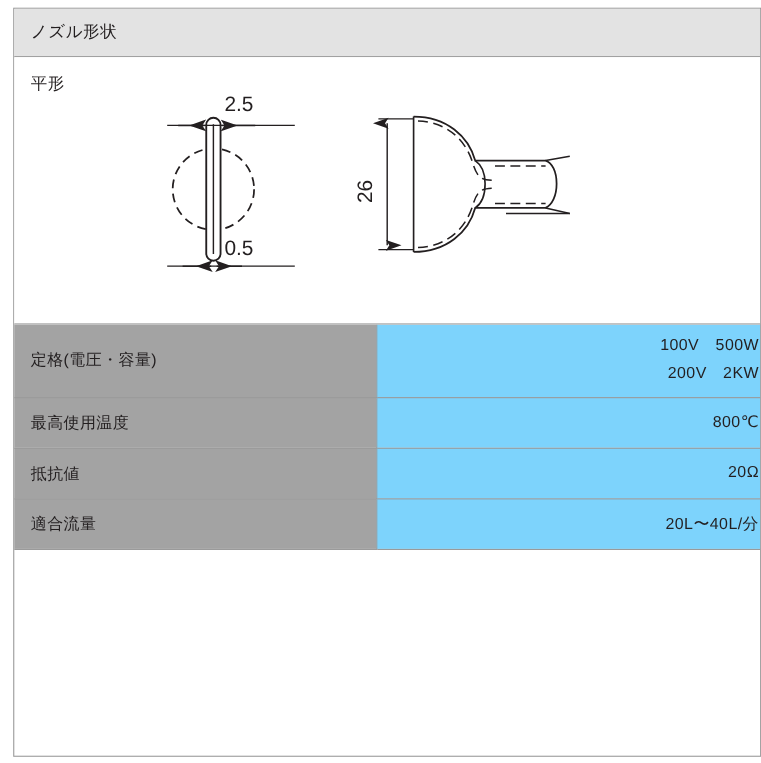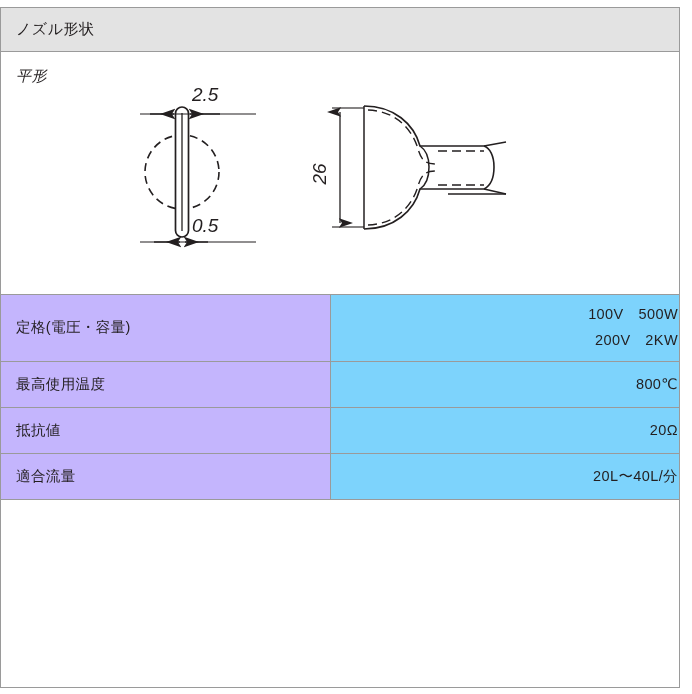--- a/index.html
+++ b/index.html
@@ -10,21 +10,21 @@
   body {
     width: 692px;
     height: 694px;
     font-family: "Liberation Sans", "DejaVu Sans", sans-serif;
     color: #231f20;
     overflow: hidden;
   }
 
   .spec-sheet {
     position: absolute;
-    left: 0;
+    left: 12px;
     top: 7px;
     width: 680px;
     height: 681px;
     box-sizing: border-box;
     border: 1px solid #9a9a9a;
     background: #ffffff;
   }
 
   
   .sheet-header {
@@ -39,21 +39,20 @@
     letter-spacing: 0.5px;
   }
 
   
   .shape-block {
     position: relative;
     height: 243px;
     box-sizing: border-box;
     border-bottom: 1px solid #9a9a9a;
     background: #ffffff;
-    font-style: italic;
   }
   .shape-type-label {
     position: absolute;
     left: 15px;
     top: 15px;
     font-size: 15px;
     letter-spacing: 0.5px;
   }
   .drawing-area {
     position: absolute;
@@ -86,21 +85,21 @@
     height: 66px;
   }
   .spec-table td {
     border-bottom: 1px solid #9a9a9a;
     font-size: 14.5px;
     letter-spacing: 0.4px;
     vertical-align: middle;
   }
   .spec-label {
     width: 329px;
-    background: #c4b5fd;
+    background: #a3a3a3;
     border-right: 1px solid #9a9a9a;
     padding-left: 15px;
     box-sizing: border-box;
   }
   .spec-value {
     background: #7dd3fc;
     padding-left: 15px;
     box-sizing: border-box;
     text-align: right;
   }

